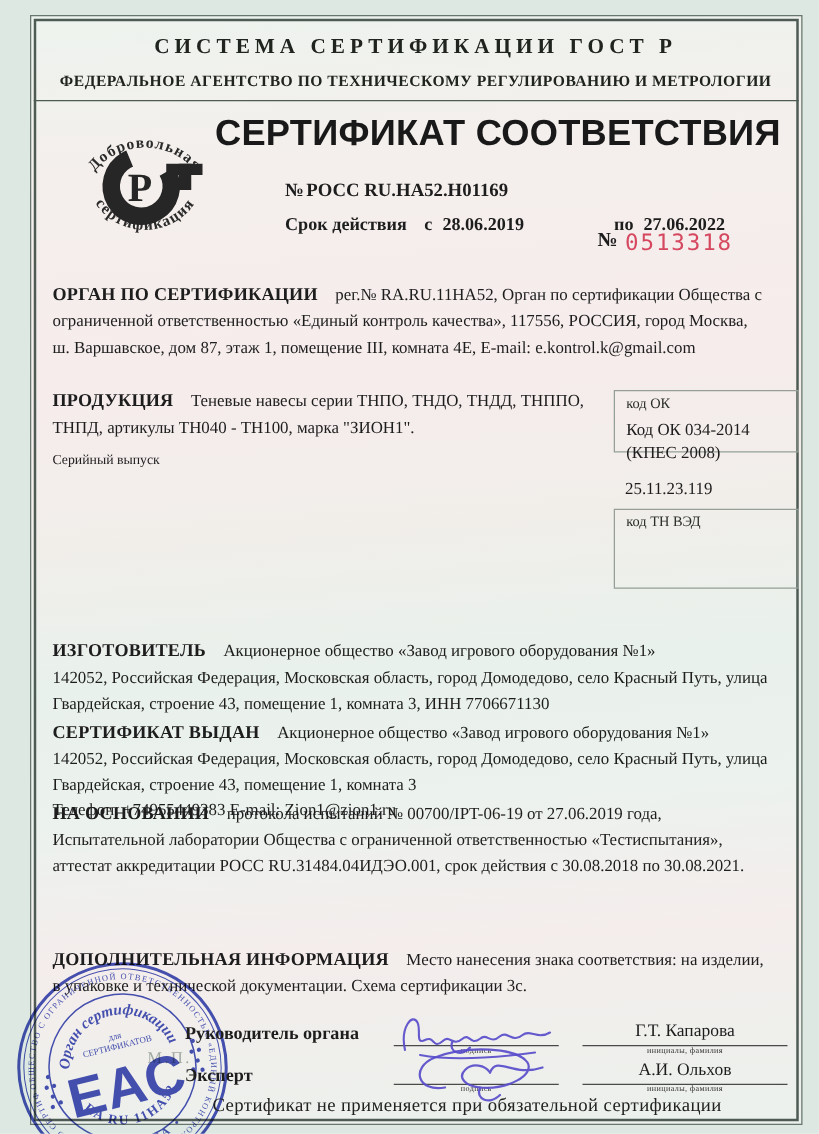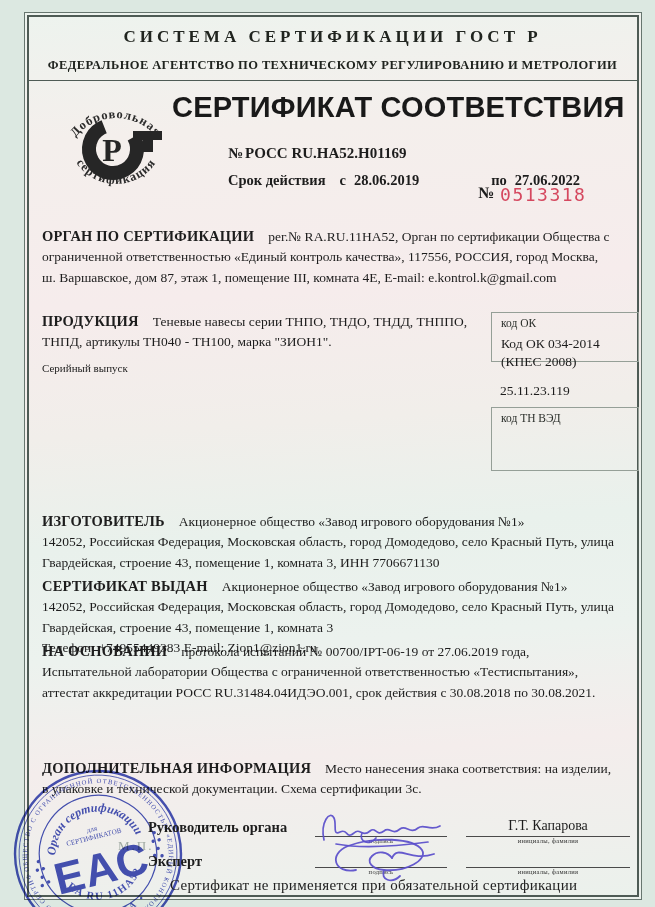--- a/index.html
+++ b/index.html
@@ -198,20 +198,21 @@
   <div class="abs signame n1">Г.Т. Капарова</div>
   <div class="abs l1n">
     <div class="sigline"></div>
     <div class="cap">инициалы, фамилия</div>
   </div>
 
   <div class="abs l2s">
     <div class="sigline"></div>
     <div class="cap">подпись</div>
   </div>
+  <div class="abs signame n2">А.И. Ольхов</div>
   <div class="abs l2n">
     <div class="sigline"></div>
     <div class="cap">инициалы, фамилия</div>
   </div>
 
   <svg class="abs sig-svg" style="left:318px;top:806px;width:136px;height:46px;" viewBox="0 0 136 46">
     <g fill="none" stroke="#5a4ecb" stroke-width="1.7" stroke-linecap="round" opacity=".92">
       <path d="M6,34 C2,16 12,4 16,12 C19,18 14,30 22,26 C30,22 28,34 36,27 C42,21 44,32 52,25 C58,20 58,31 66,25 C72,20 74,30 82,23 C88,18 92,29 100,22 C106,17 112,26 122,20"></path>
       <path d="M44,27 C40,36 52,40 58,32"></path>
       <path d="M18,38 C45,43 80,40 110,36"></path>

